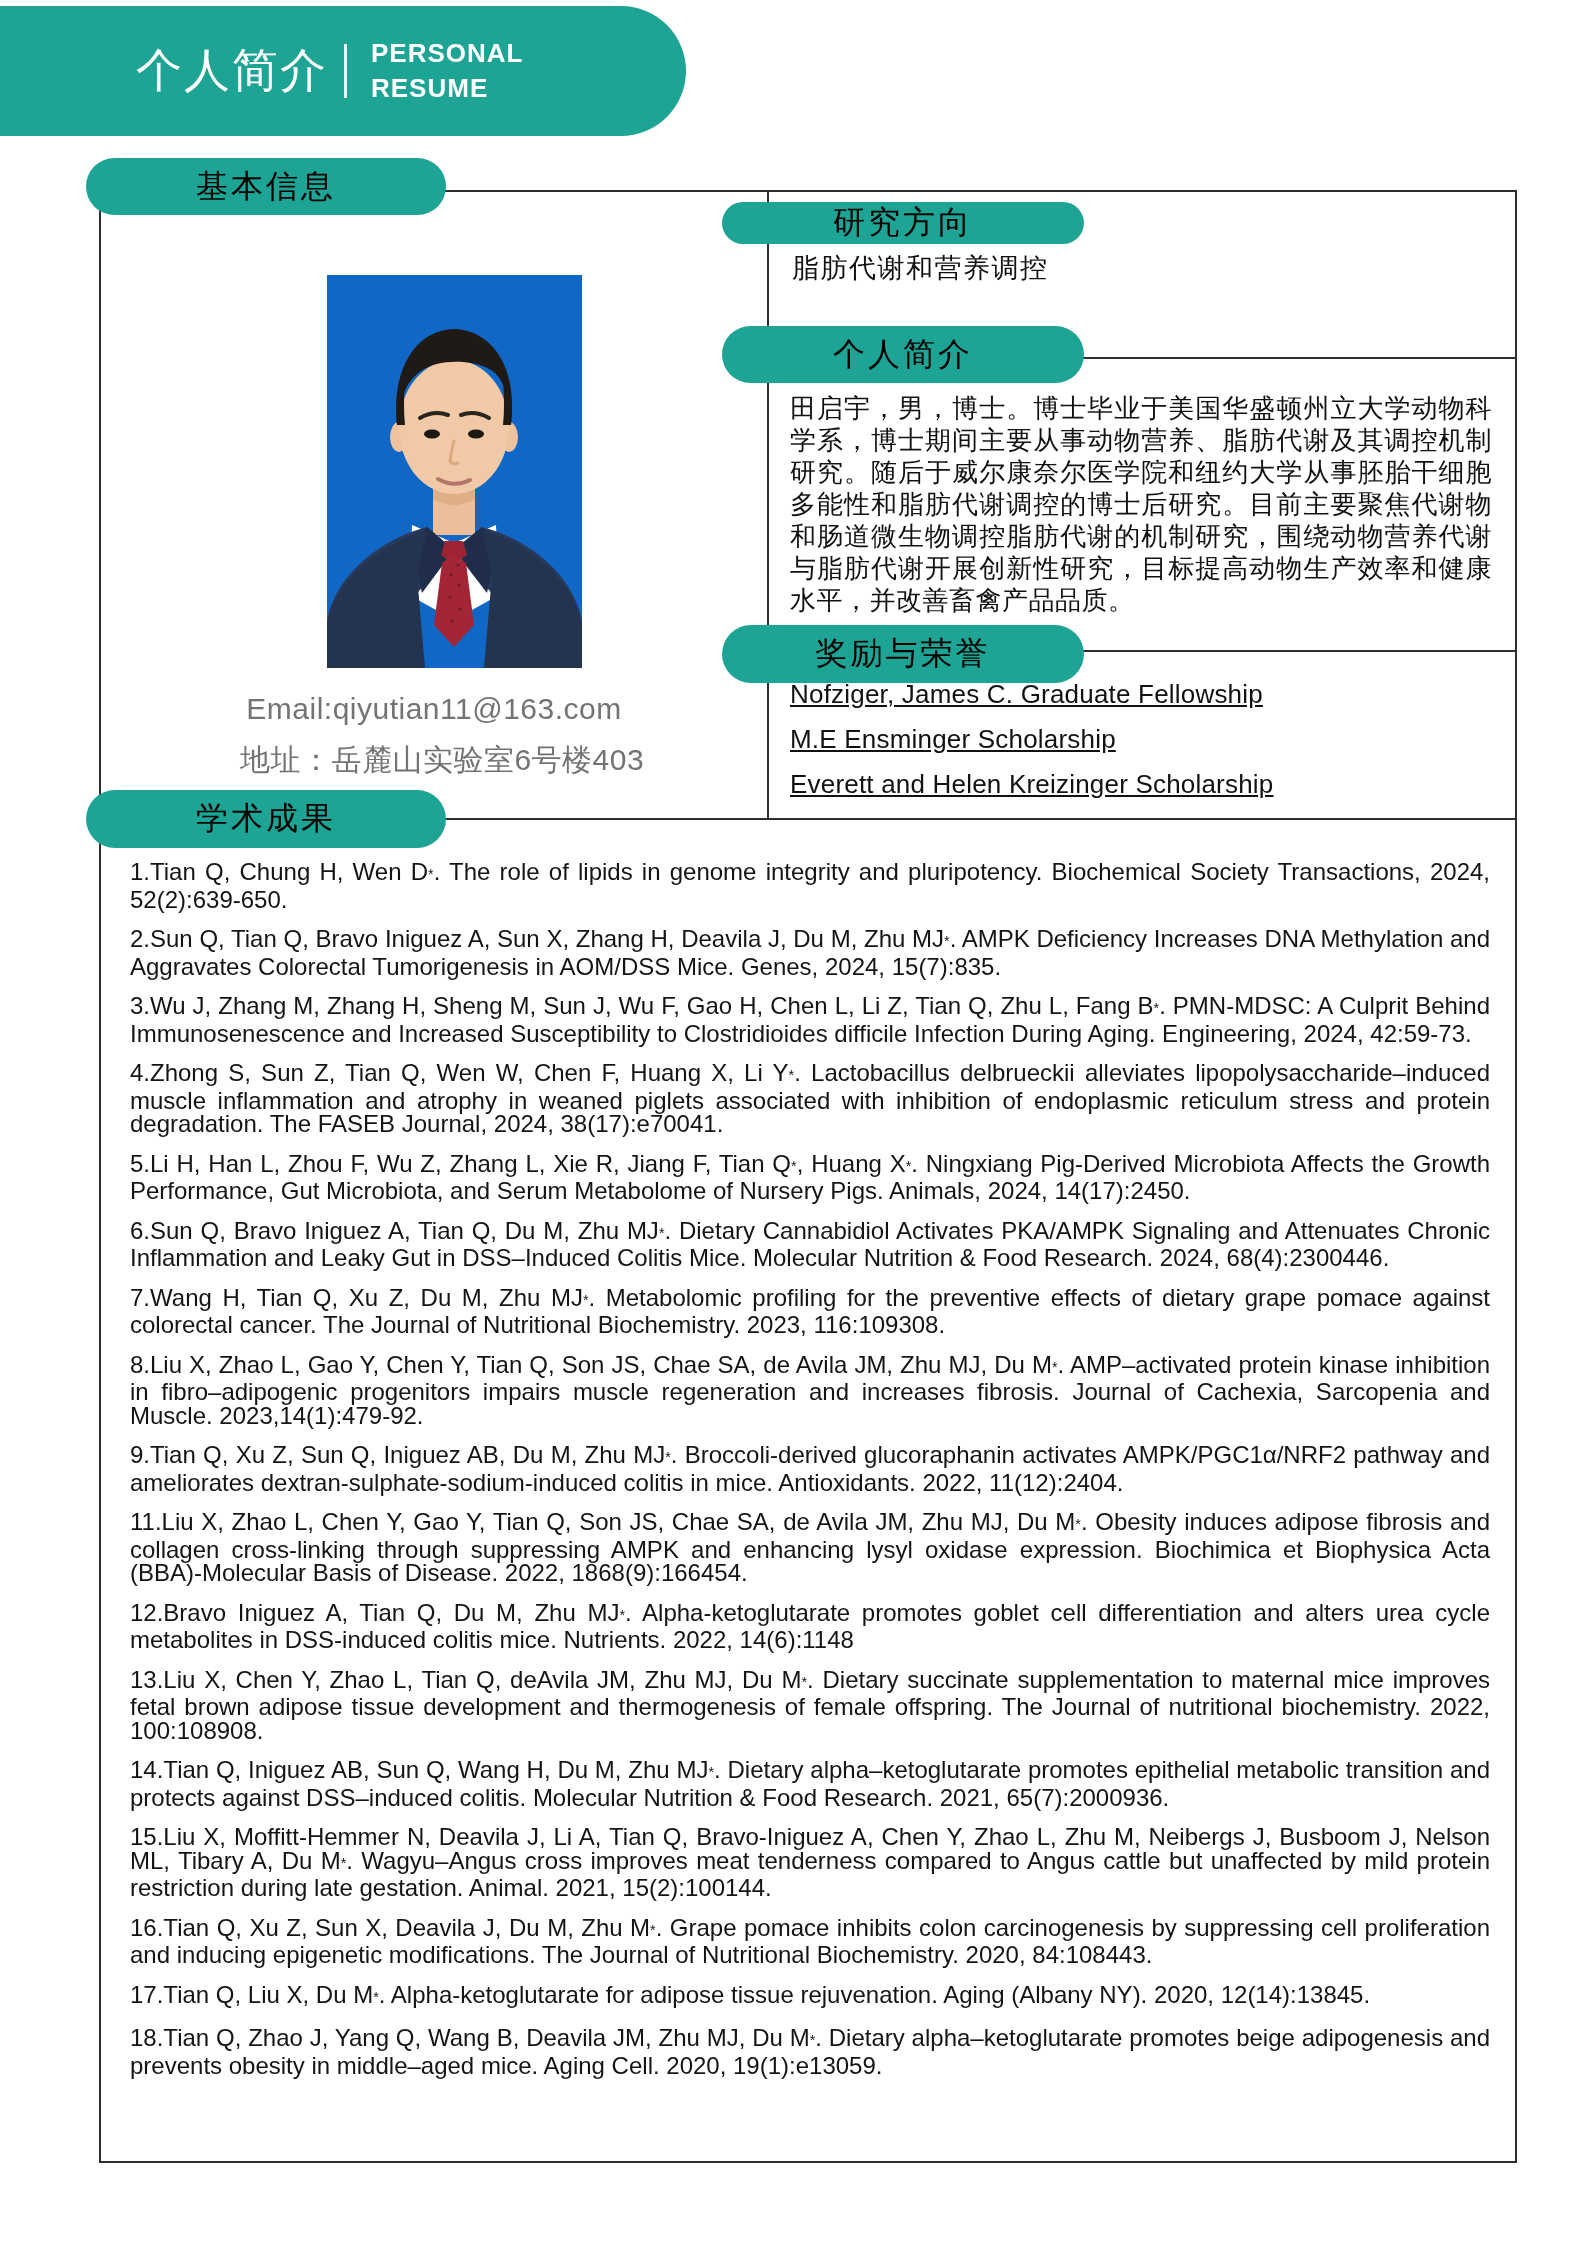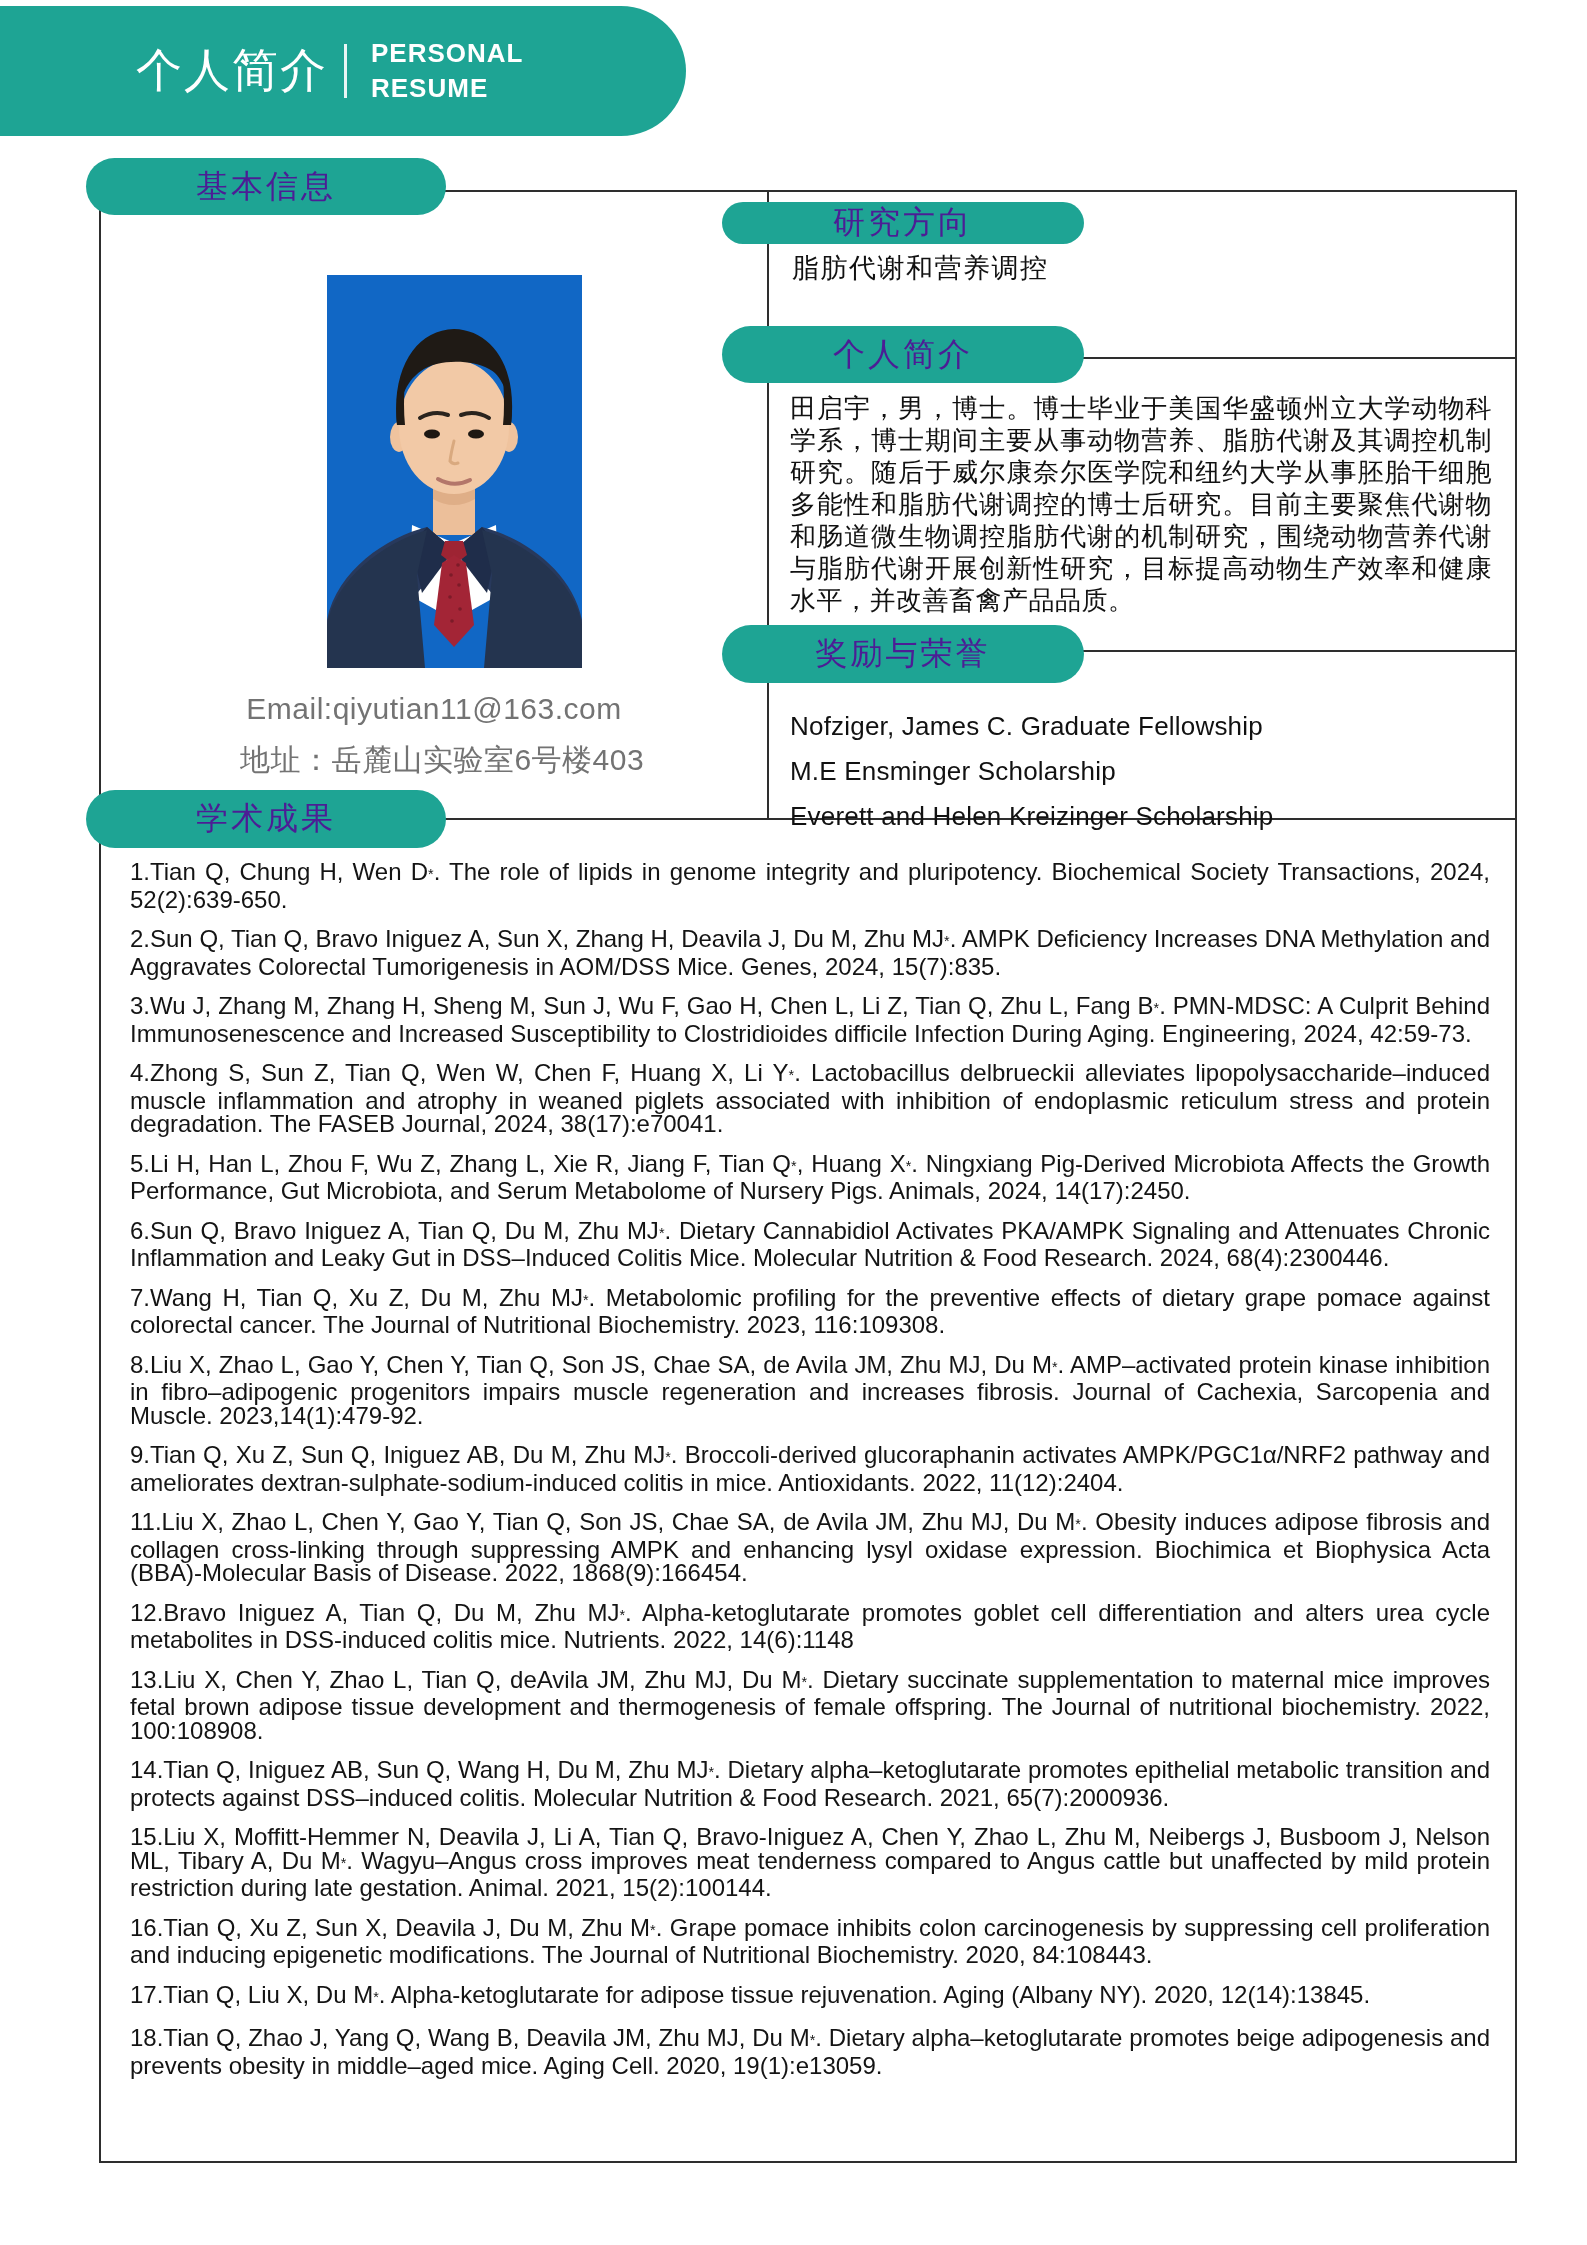--- a/index.html
+++ b/index.html
@@ -24,21 +24,21 @@
     position:absolute; left:99px; top:190px; width:1414px; height:1969px;
     border:2px solid #2e2e2e;
   }
   .frame .h-split   { position:absolute; left:-2px; right:-2px; top:626px; height:2px; background:#2e2e2e; }
   .frame .v-divider { position:absolute; left:666px; top:0; width:2px; height:628px; background:#2e2e2e; }
   .frame .h-line1   { position:absolute; left:666px; right:0; top:165px; height:2px; background:#2e2e2e; }
   .frame .h-line2   { position:absolute; left:666px; right:0; top:458px; height:2px; background:#2e2e2e; }
 
   
   .badge {
-    position:absolute; z-index:3; background:#1EA494; color:#4c1d95;
+    position:absolute; z-index:3; background:#1EA494; color:#000000;
     border-radius:30px; display:flex; align-items:center; justify-content:center;
     font-size:32px; letter-spacing:3px; white-space:nowrap;
   }
   .badge-basic    { left:86px;  top:158px; width:360px; height:57px; }
   .badge-research { left:722px; top:166px; width:362px; height:42px;margin-top:36px; }
   .badge-profile  { left:722px; top:326px; width:362px; height:57px; }
   .badge-awards   { left:722px; top:625px; width:362px; height:58px; }
   .badge-pubs     { left:86px;  top:790px; width:360px; height:58px; }
 
   
@@ -52,21 +52,21 @@
   .contact-address { top:740px;margin-left:8px; }
 
   
   .research-text {
     position:absolute; left:792px; top:250px; font-size:27px; letter-spacing:1.5px; z-index:2;text-align:center;
   }
   .profile-text {
     position:absolute; left:790px; top:392px; width:702px; z-index:2;
     font-size:26px; line-height:32px; text-align:justify; letter-spacing:0.5px;
   }
-  .awards-list { position:absolute; left:790px; top:704px; z-index:2; }
+  .awards-list { position:absolute; left:790px; top:672px; z-index:2;text-decoration:underline; }
   .award-item  { font-size:26px; line-height:45px; letter-spacing:0.2px; }
 
   
   .pubs {
     position:absolute; left:130px; top:860px; width:1360px; z-index:2;
     font-size:24px; line-height:23.5px; color:#141414; text-align:justify;
   }
   .pub { margin:0 0 16px 0; }
   .pub sup.ast { font-size:0.6em; vertical-align:0; position:relative; top:-1px; }
 </style>

